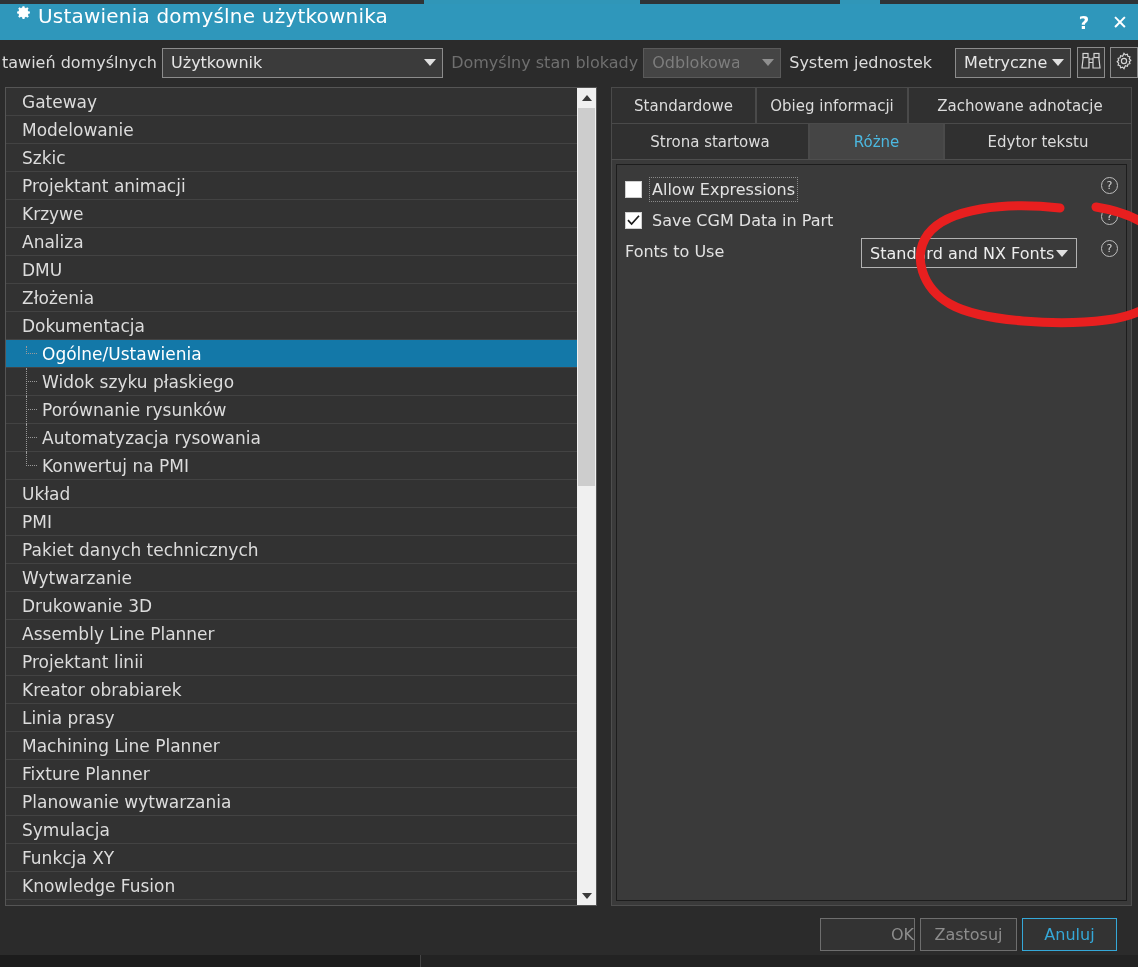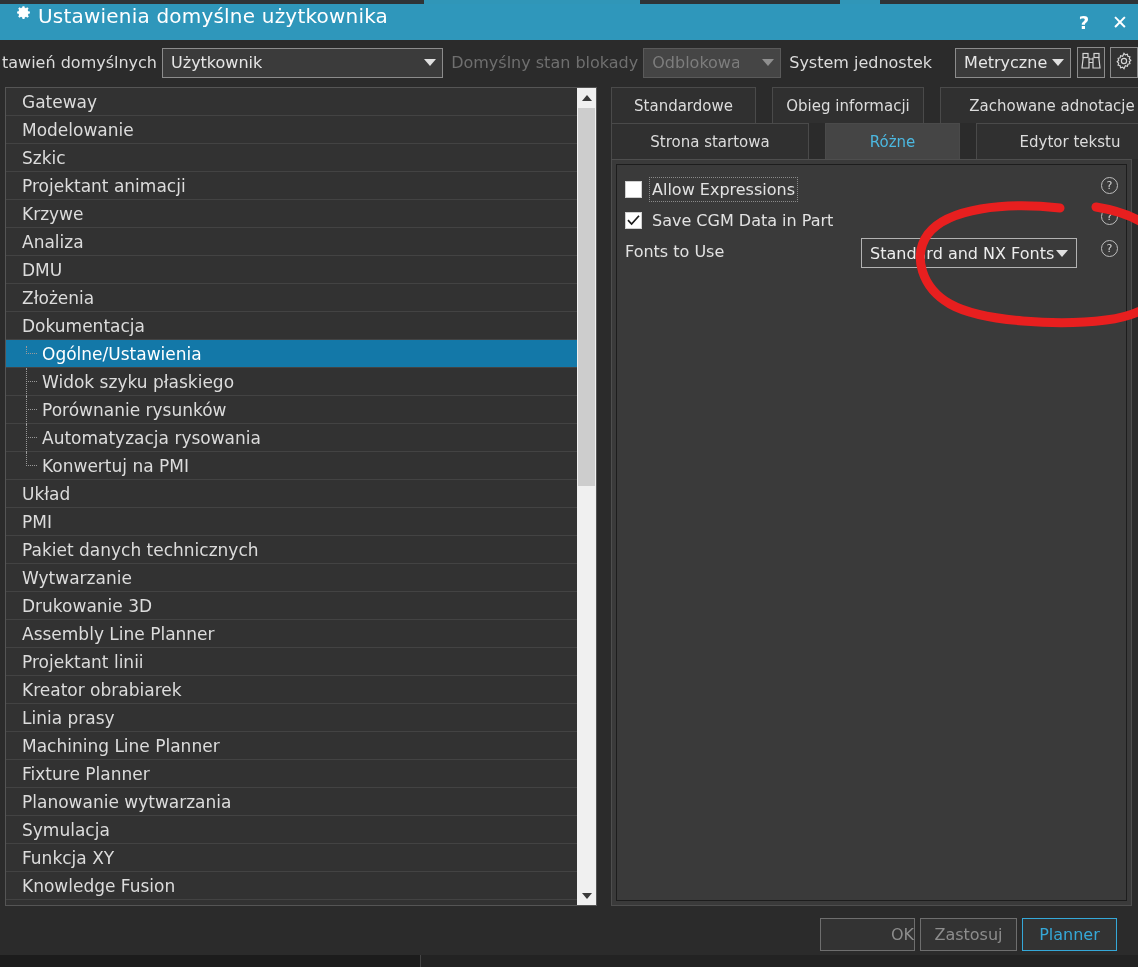--- a/index.html
+++ b/index.html
@@ -67,21 +67,21 @@
   
   .sbar{position:absolute;right:0;top:0;width:19px;height:100%;background:#f0f0f0;}
   .sb-arrow{width:19px;height:19px;display:flex;align-items:center;justify-content:center;background:#f0f0f0;}
   .sb-arrow .ar{width:0;height:0;border-left:5px solid transparent;border-right:5px solid transparent;}
   .sb-arrow.up .ar{border-bottom:6px solid #3a3a3a;}
   .sb-arrow.down .ar{border-top:6px solid #3a3a3a;}
   .sb-thumb{position:absolute;left:1px;top:20px;width:17px;height:378px;background:#cdcdcd;}
 
   
   .rpanel{position:absolute;left:611px;top:87px;width:521px;height:819px;}
-  .tabrow{display:flex;height:36px;gap:16px;}
+  .tabrow{display:flex;height:36px;}
   .tab{
     flex:0 0 auto;height:36px;line-height:36px;text-align:center;
     background:#303030;border:1px solid #4a4a4a;border-bottom:none;box-sizing:border-box;
     font-size:15px;color:#dcdcdc;white-space:nowrap;
   }
   .tab.active{background:#454545;color:#4cb8e0;}
   .tabrow.r1 .tab:nth-child(1){width:145px;}
   .tabrow.r1 .tab:nth-child(2){width:152px;}
   .tabrow.r1 .tab:nth-child(3){width:224px;}
   .tabrow.r2 .tab:nth-child(1){width:198px;}
@@ -287,21 +287,21 @@
     </div>
   </div>
 
   <svg class="annot" width="270" height="135" viewBox="0 0 270 135">
     <path d="M150 12 C 95 6, 38 12, 18 38 C 2 60, 12 92, 40 108 C 72 126, 150 130, 196 124 C 236 119, 262 100, 262 70 C 262 40, 230 18, 186 11" fill="none" stroke="#e81f1f" stroke-width="9" stroke-linecap="round"></path>
   </svg>
 
   <div class="btnbar">
     <div class="btn" id="btn-ok">OK</div>
     <div class="btn" id="btn-apply">Zastosuj</div>
-    <div class="btn primary" id="btn-cancel">Planner</div>
+    <div class="btn primary" id="btn-cancel">Anuluj</div>
   </div>
 
   <div class="botstrip">
     <div class="lt"></div>
       <div class="div"></div>
   </div>
 
 </div>
 
 </body></html>

